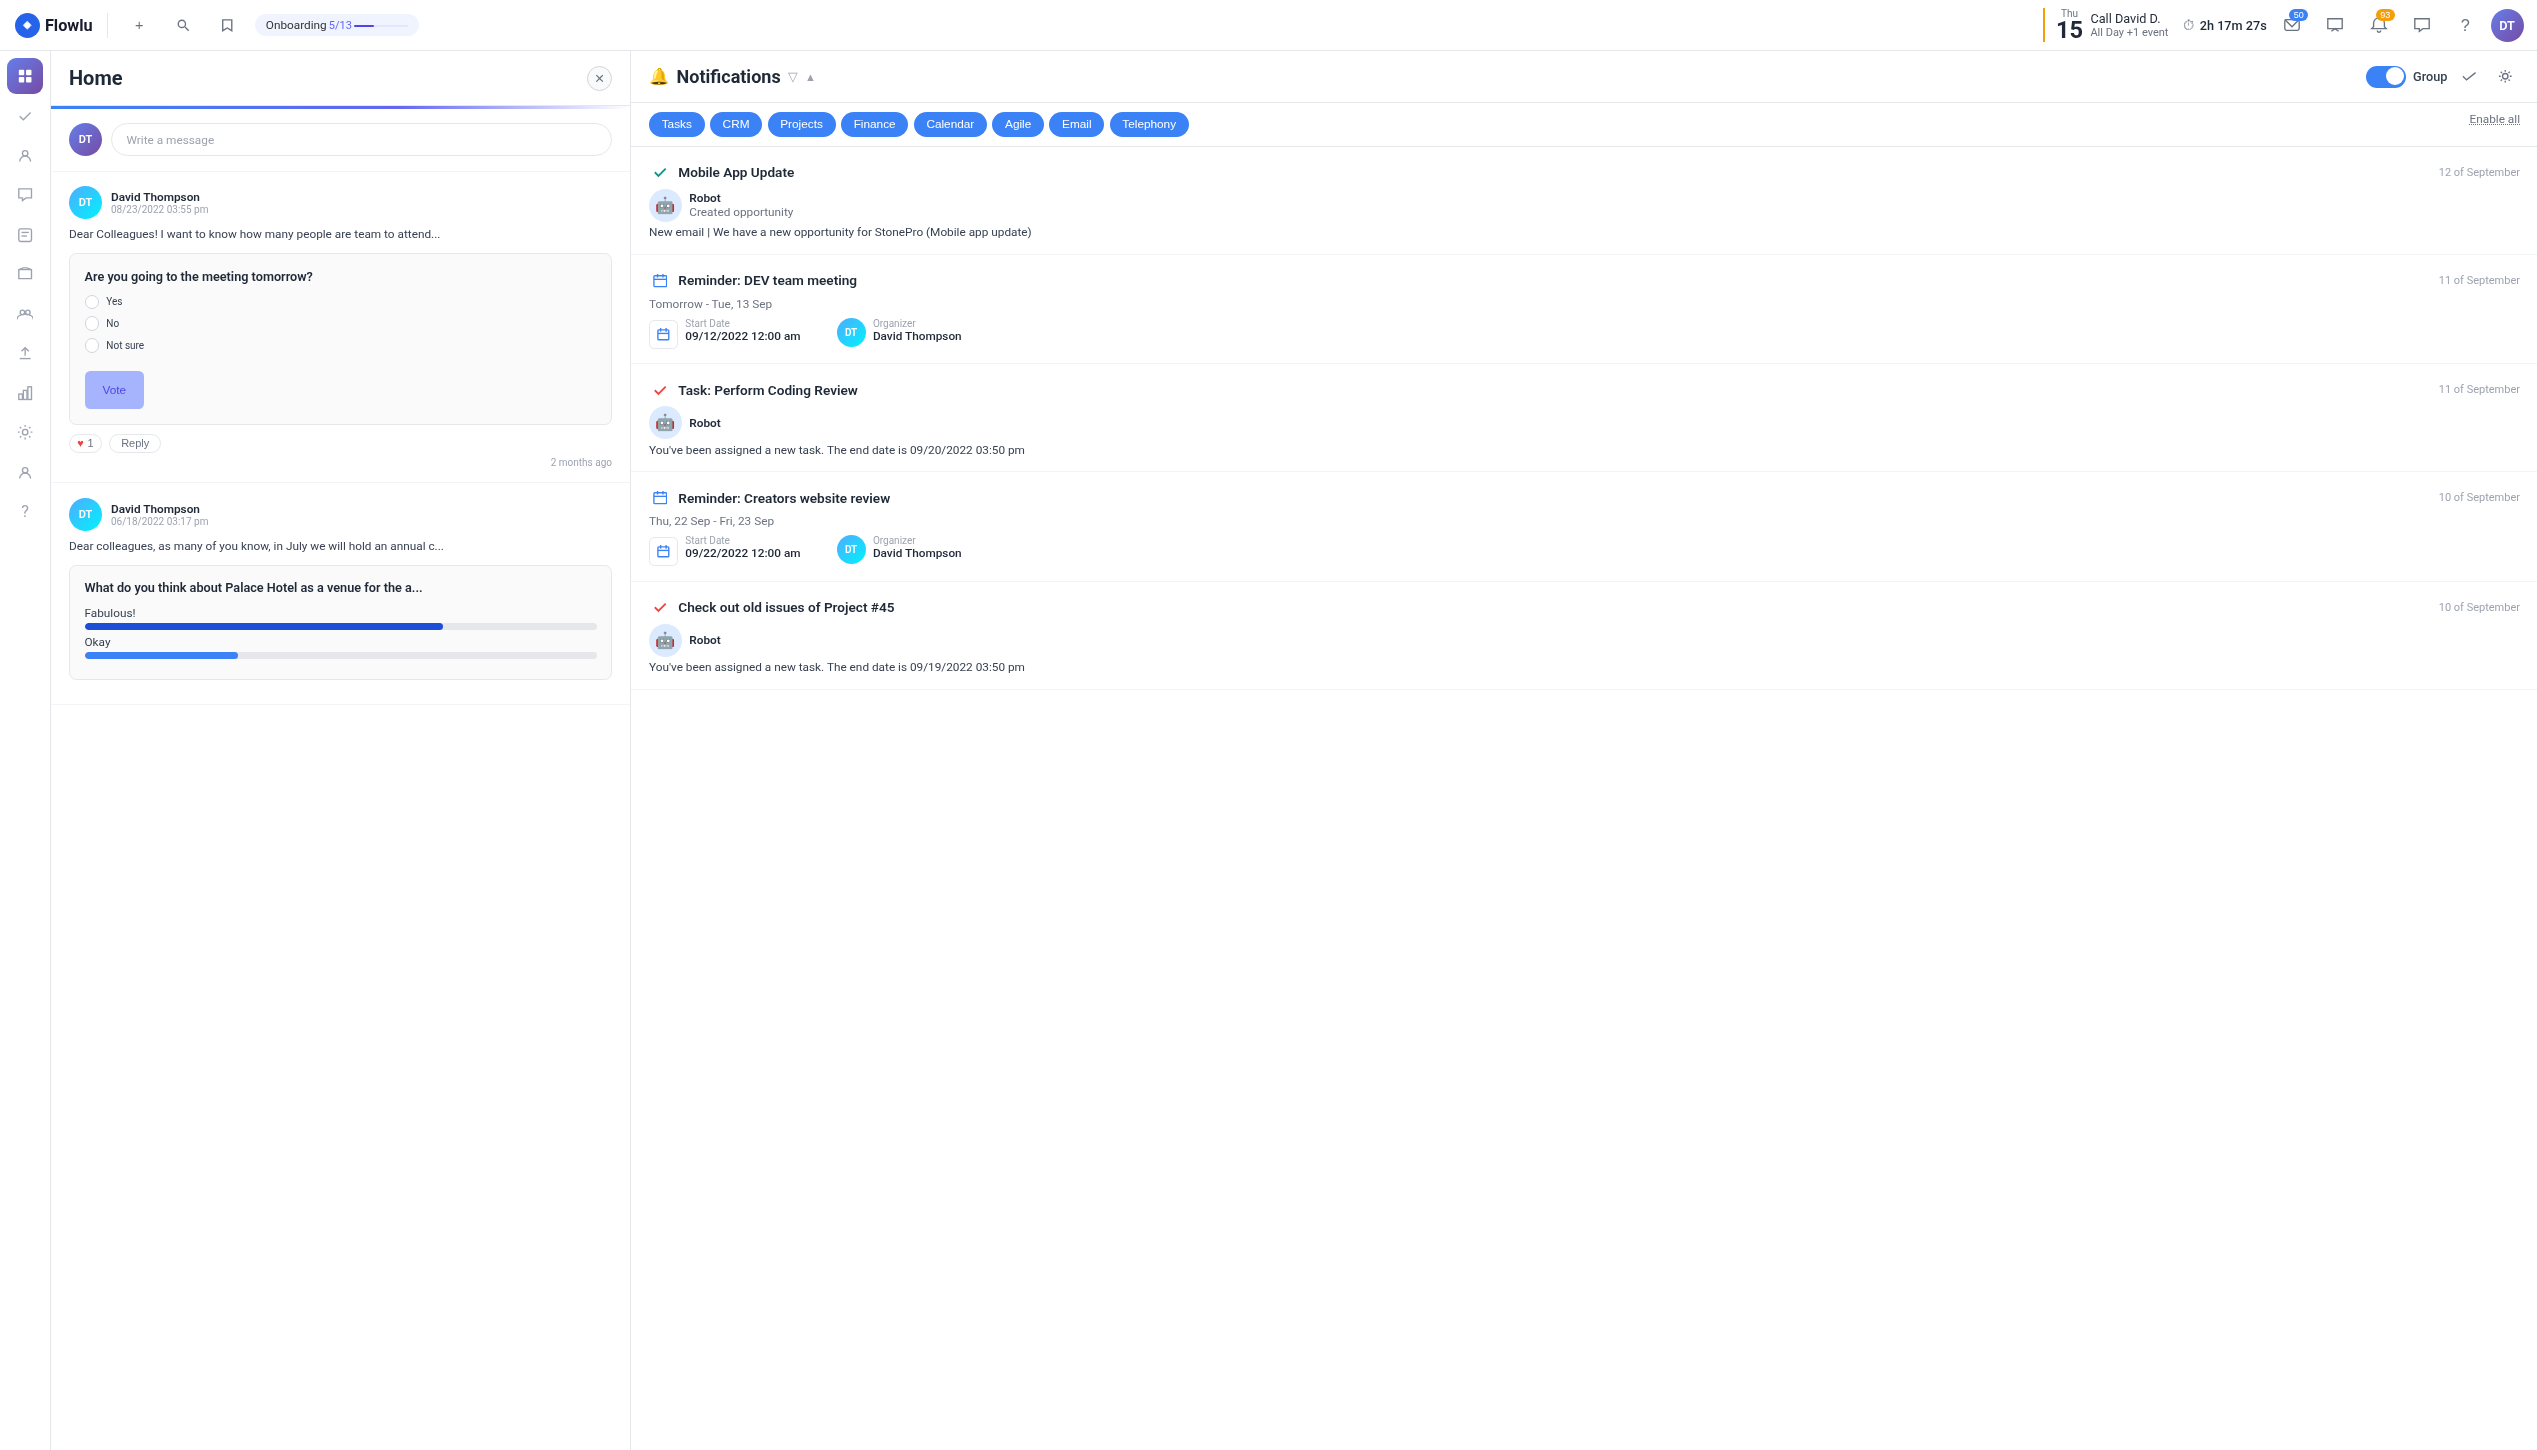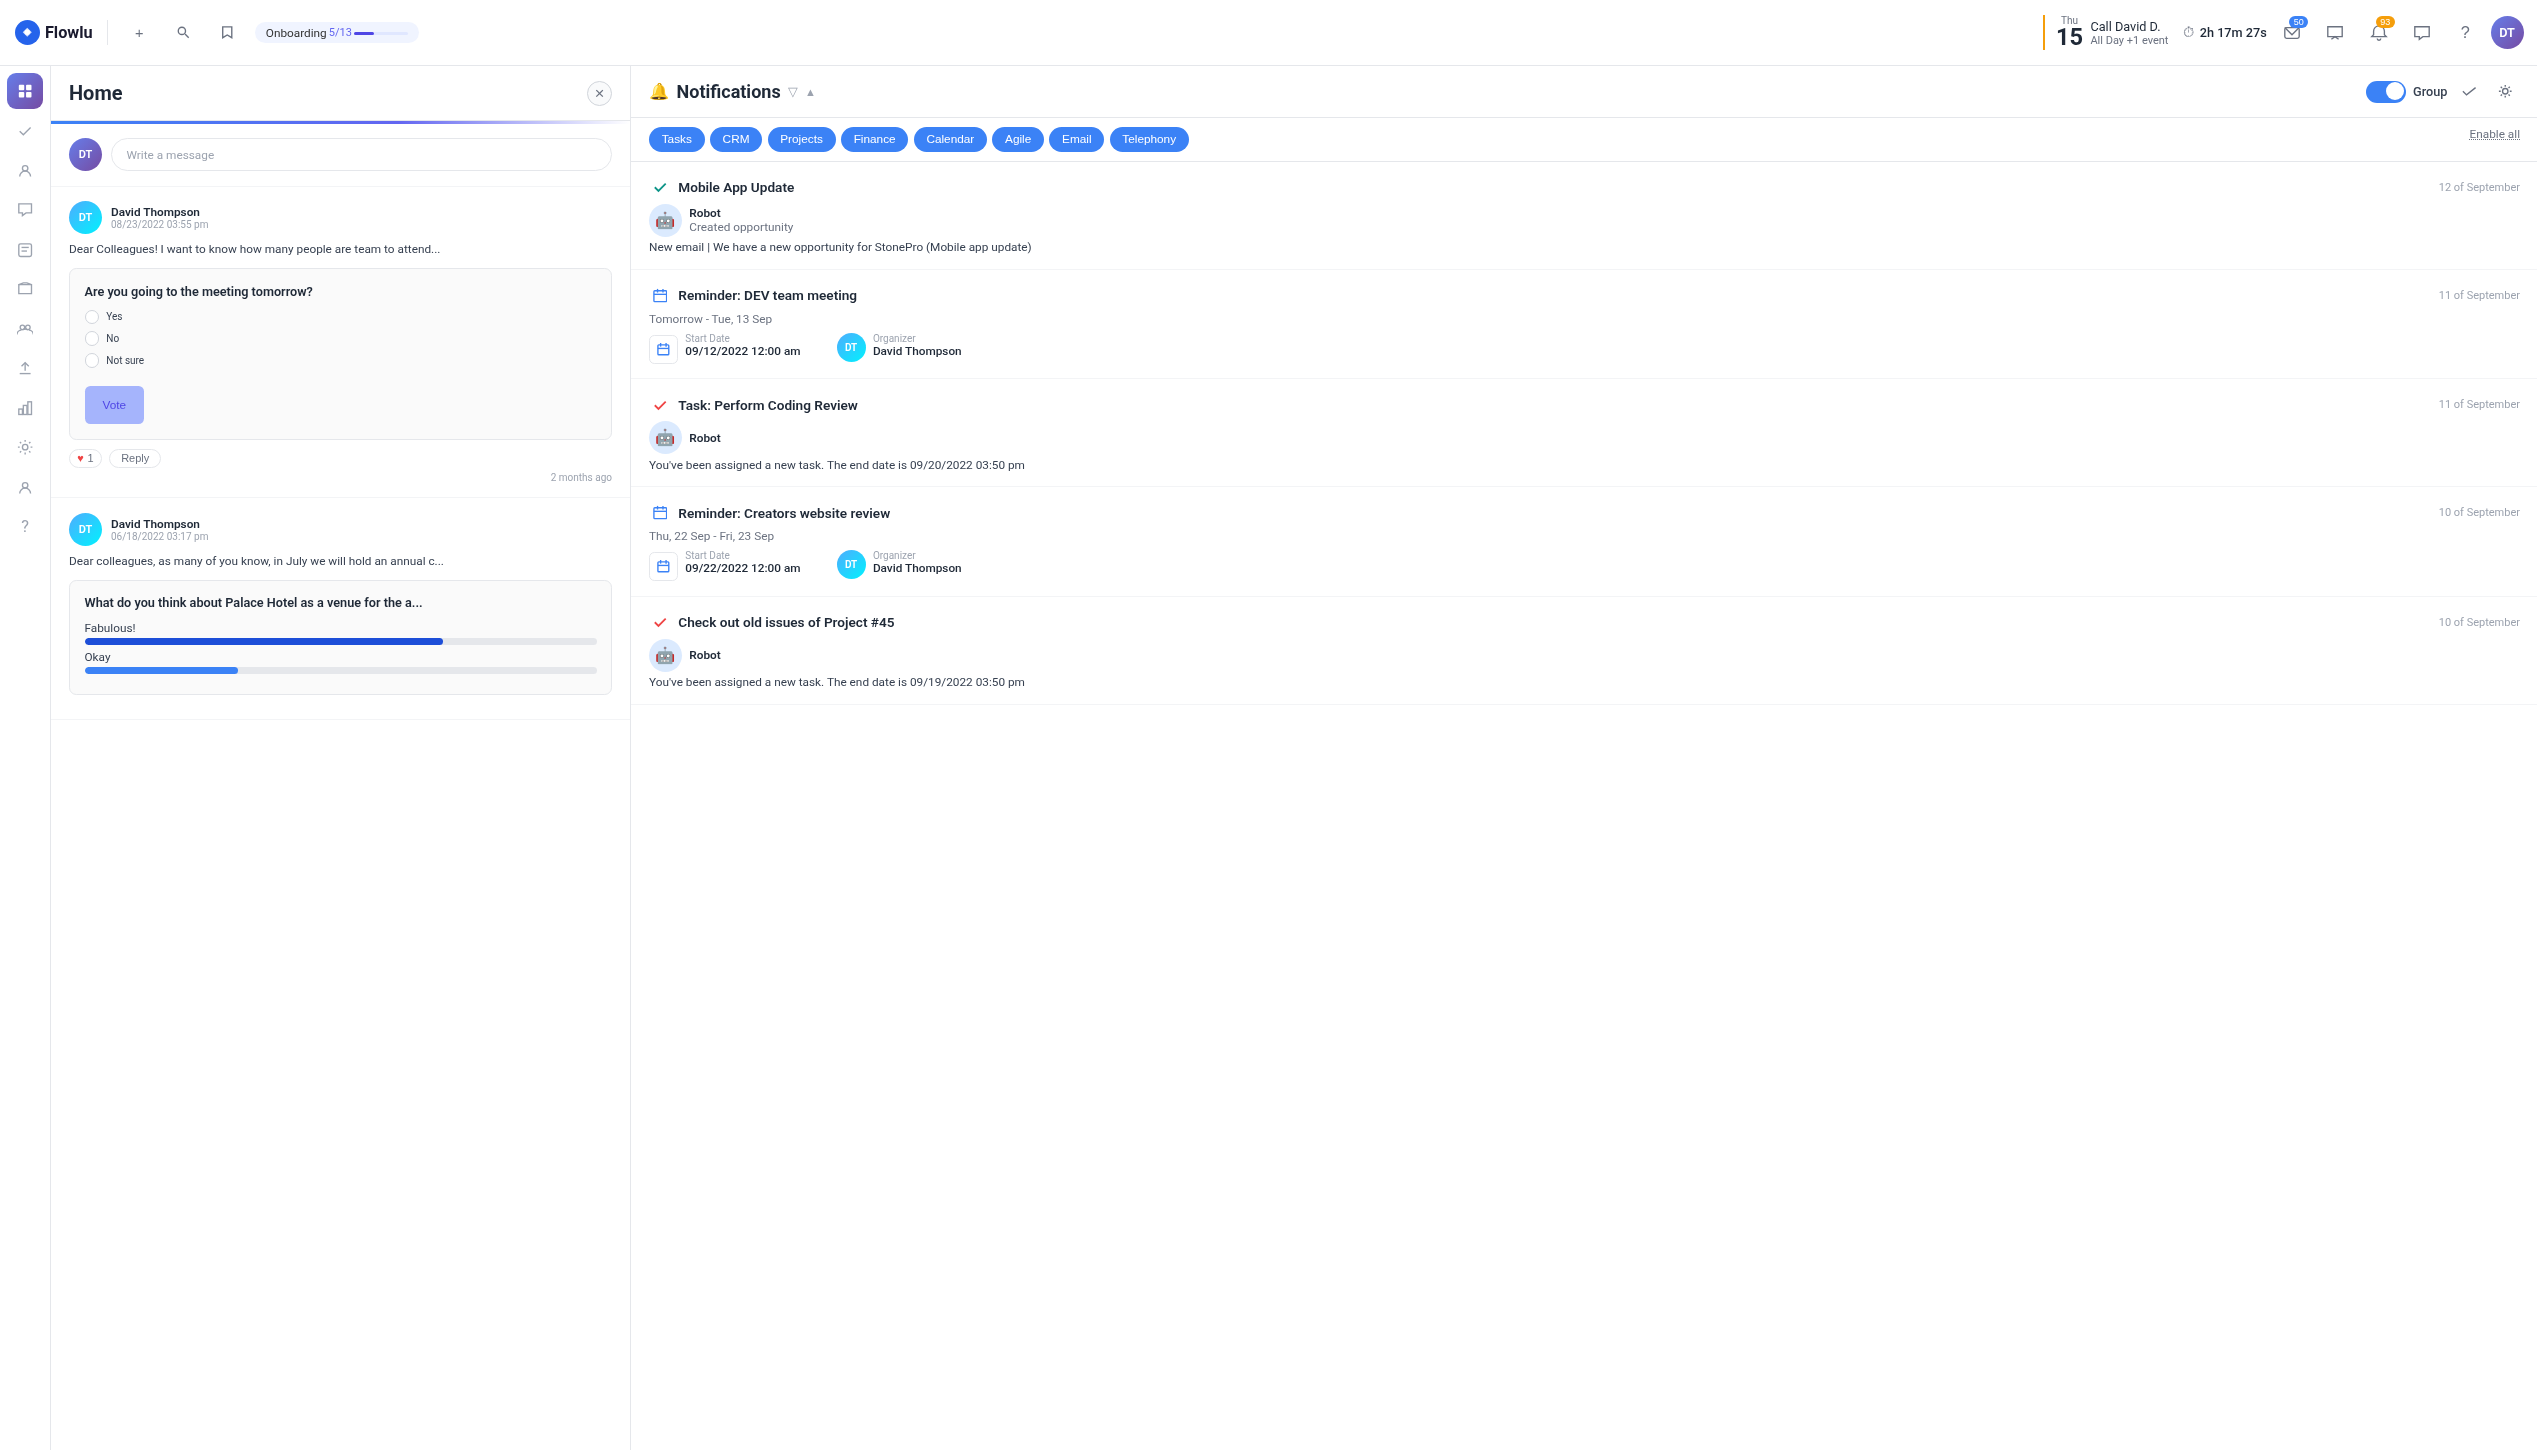--- a/index.html
+++ b/index.html
@@ -1,19 +1,19 @@
 <!DOCTYPE html>
 <html style="font-size:14.5px"><head>
   <meta charset="utf-8">
   <style>
     * { box-sizing: border-box; margin: 0; padding: 0; }
     body { font-family: -apple-system, BlinkMacSystemFont, 'Segoe UI', Roboto, sans-serif; background: #f0f2f5; font-size: 11.8px; color: #333; overflow: hidden; width: 2538px; height: 1450px; }
 
     
-    .topbar { display: flex; align-items: center; background: #fff; height: 66px; padding: 0 14.5px; border-bottom: 0.9px solid #e5e7eb; gap: 11px; }
+    .topbar { display: flex; align-items: center; background: #fff; height: 51px; padding: 0 14.5px; border-bottom: 0.9px solid #e5e7eb; gap: 11px; }
     .topbar-logo { display: flex; align-items: center; gap: 5.4px; font-weight: 700; font-size: 16.3px; color: #1a1a2e; }
     .logo-icon { width: 25px; height: 25px; background: #2563eb; border-radius: 50%; display: flex; align-items: center; justify-content: center; color: white; font-size: 11px; }
     .topbar-divider { width: 0.9px; height: 25px; background: #e5e7eb; margin: 0 3.6px; }
     .topbar-icon-btn { width: 33px; height: 33px; border-radius: 7.3px; border: none; background: transparent; cursor: pointer; display: flex; align-items: center; justify-content: center; color: #6b7280; font-size: 14.5px; }
     .onboarding-pill { display: flex; align-items: center; gap: 2px; background: #f0f4ff; border-radius: 18px; padding: 3.6px 11px; cursor: pointer; }
     .onboarding-bar { width: 54px; height: 2.7px; background: #e0e7ff; border-radius: 1.8px; margin-top: 1.8px; }
     .onboarding-bar-fill { width: 38%; height: 100%; background: #4f46e5; border-radius: 1.8px; }
     .topbar-right { margin-left: auto; display: flex; align-items: center; gap: 7.3px; }
     .calendar-info { display: flex; align-items: center; gap: 7.3px; border-left: 2.7px solid #f59e0b; padding-left: 11px; }
     .cal-date { display: flex; flex-direction: column; align-items: center; }

